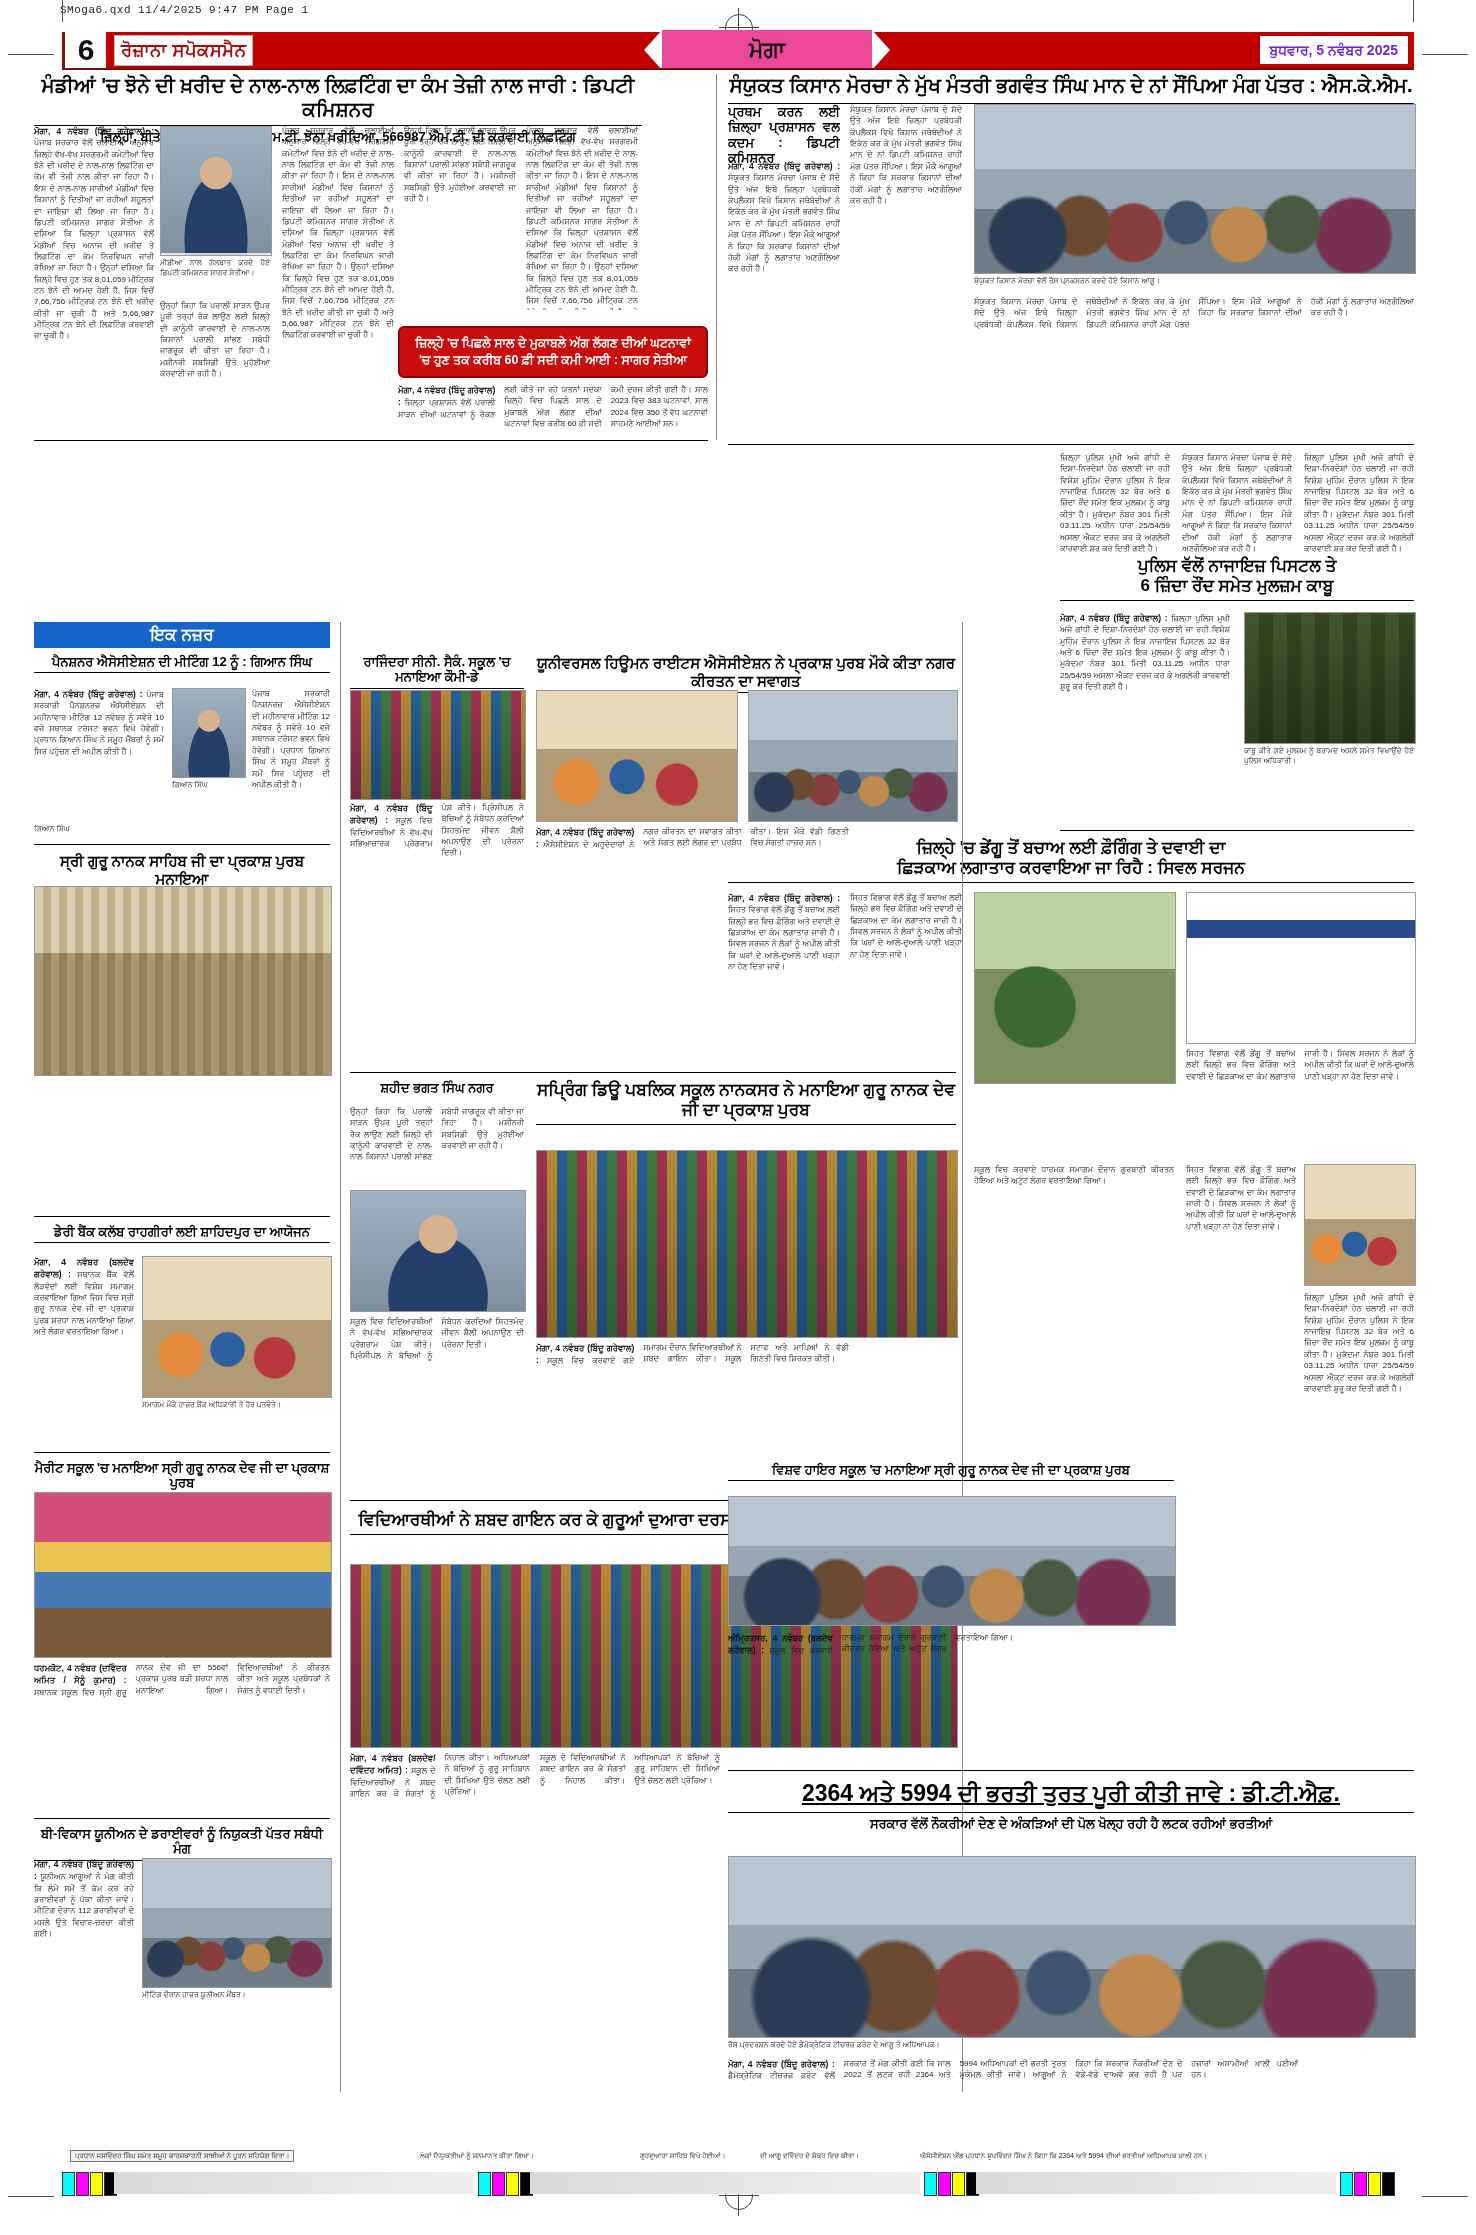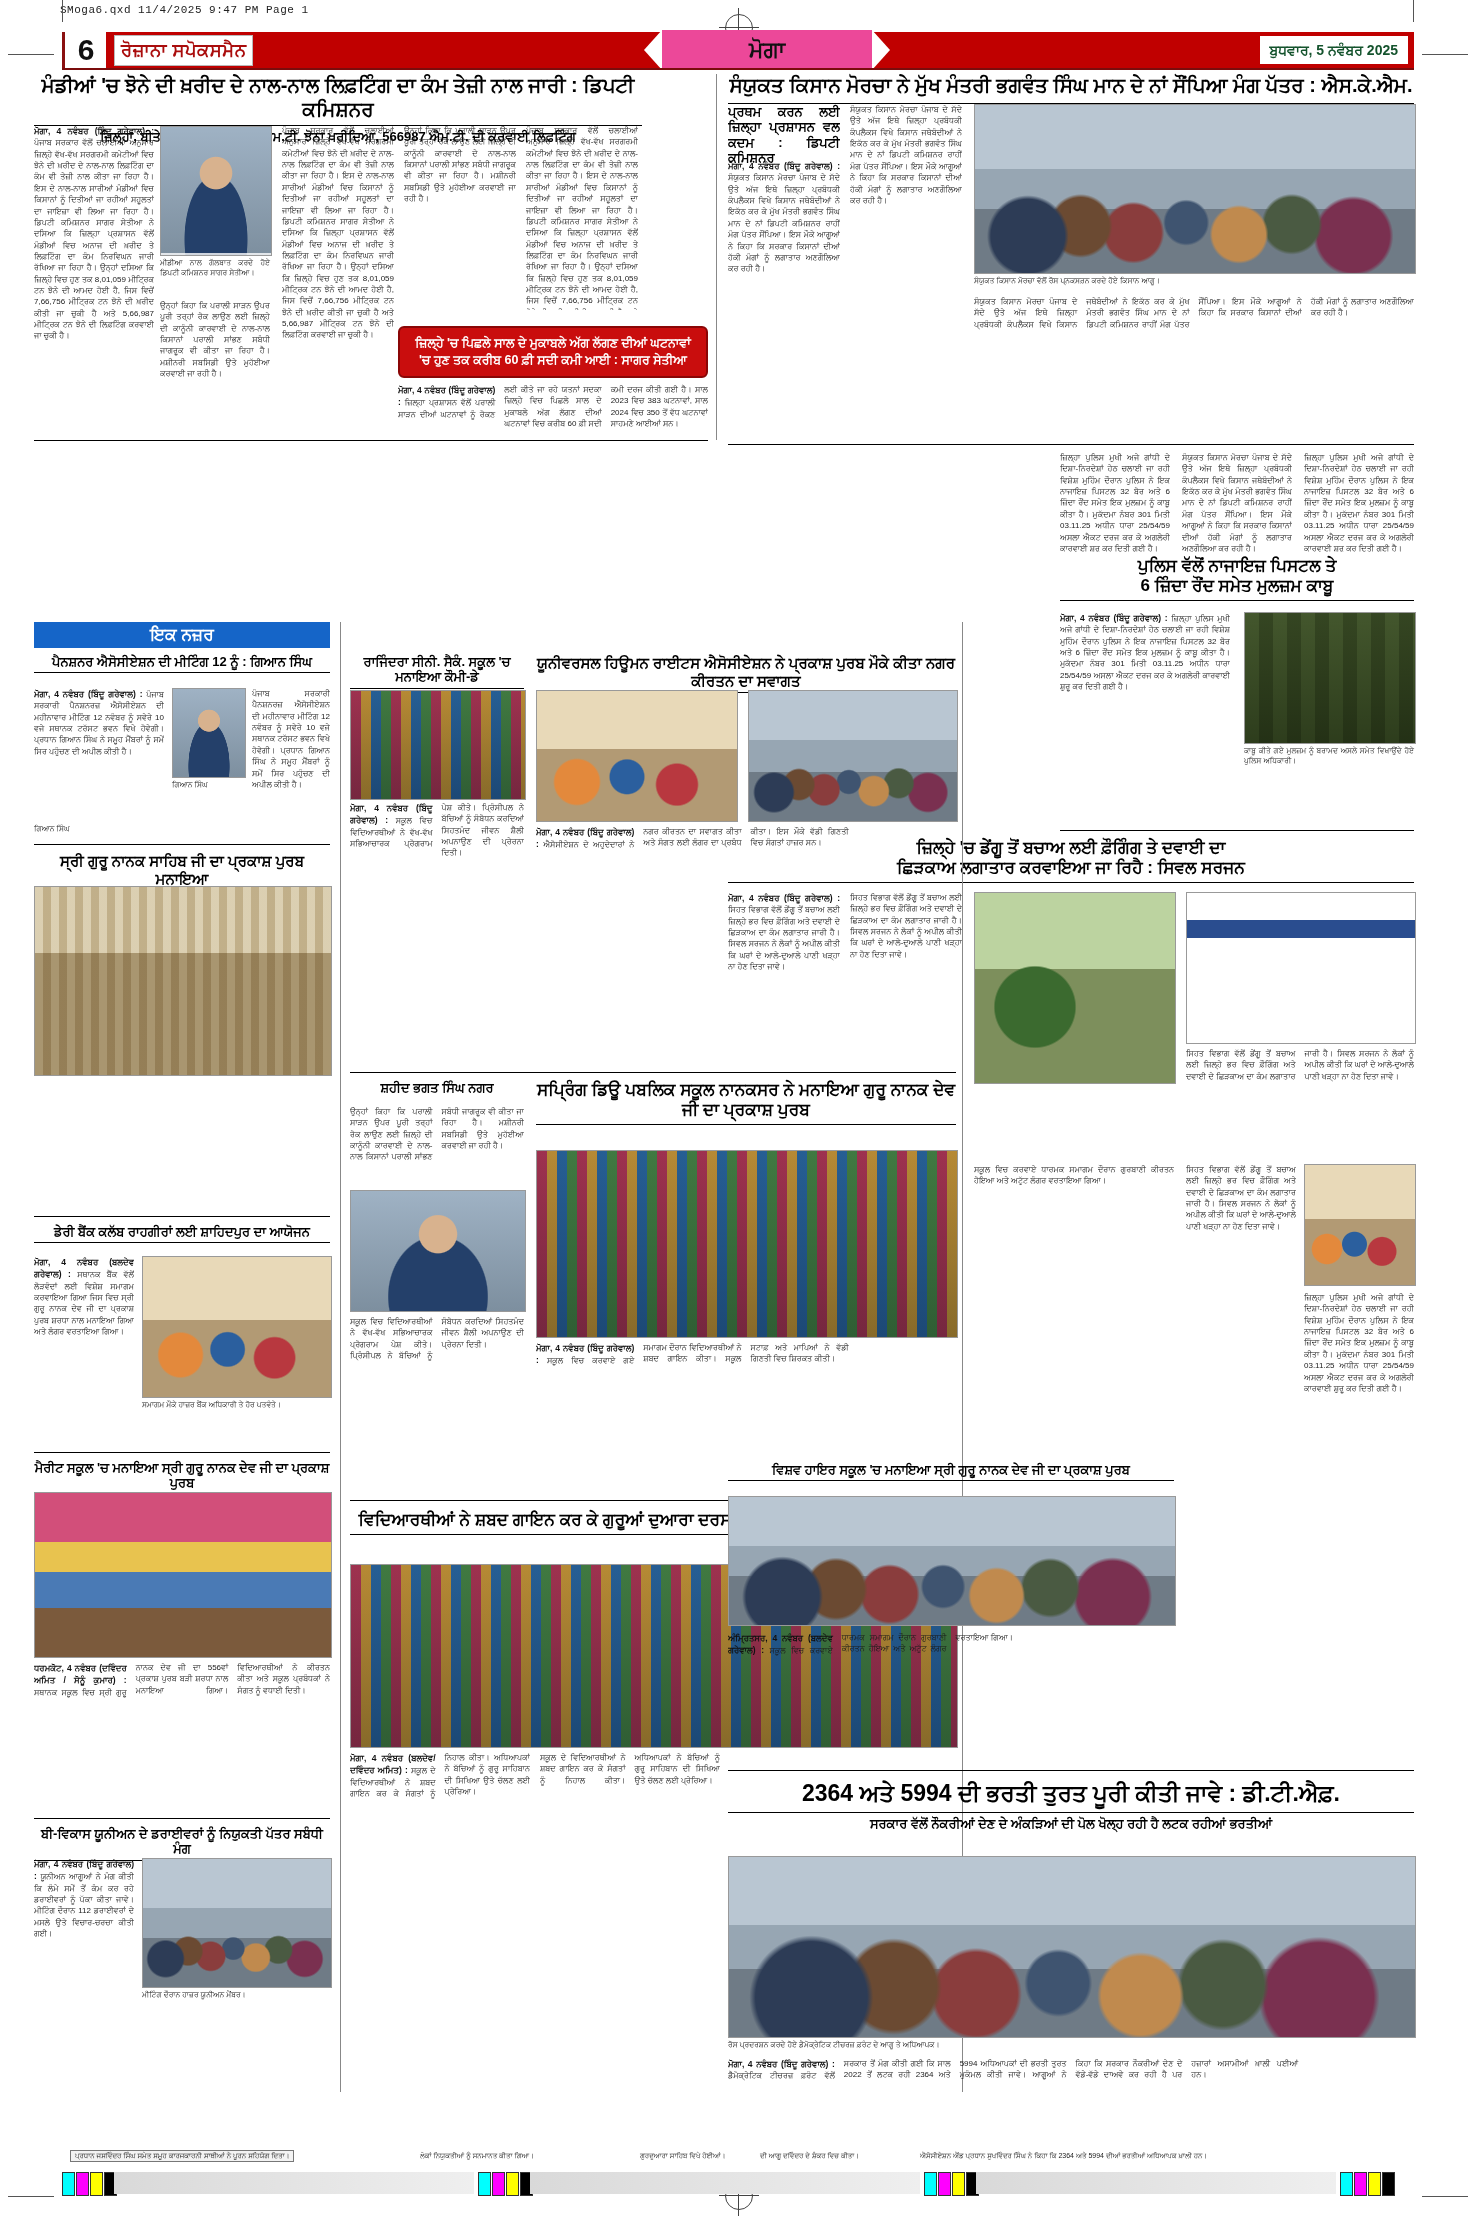--- a/index.html
+++ b/index.html
@@ -24,21 +24,21 @@
   .mh-logo span{font-size:18px;font-weight:bold;color:#aa0d0d;letter-spacing:.5px;white-space:nowrap;}
   .mh-city{position:absolute;left:600px;top:-2px;width:210px;height:40px;background:#ec4899;
        display:flex;align-items:center;justify-content:center;}
   .mh-city:before,.mh-city:after{content:"";position:absolute;top:0;width:0;height:0;
        border-top:20px solid transparent;border-bottom:20px solid transparent;}
   .mh-city:before{left:-18px;border-right:18px solid #fff;}
   .mh-city:after{right:-18px;border-left:18px solid #fff;}
   .mh-city span{font-size:22px;font-weight:bold;color:#111;}
   .mh-date{position:absolute;right:6px;top:4px;height:28px;background:#fff;padding:0 10px;
        display:flex;align-items:center;}
-  .mh-date span{font-size:14px;font-weight:bold;color:#14532d;white-space:nowrap;}
+  .mh-date span{font-size:14px;font-weight:bold;color:#6d28d9;white-space:nowrap;}
   .mh-underline{position:absolute;left:62px;top:68px;width:1352px;height:2px;background:#7a0c0c;}
 
   
   .hl{font-weight:bold;color:#000;line-height:1.18;text-align:center;}
   .hl-1{font-size:20px;}
   .hl-2{font-size:17px;}
   .hl-3{font-size:15px;}
   .hl-4{font-size:13px;text-align:center;}
   .dateline{font-size:8.5px;font-weight:bold;color:#111;}
   .body-col{font-size:8px;line-height:1.42;color:#1a1a1a;text-align:justify;
@@ -355,21 +355,21 @@
     <span>ਸਕੂਲ ਵਿਚ ਕਰਵਾਏ ਧਾਰਮਕ ਸਮਾਗਮ ਦੌਰਾਨ ਗੁਰਬਾਣੀ ਕੀਰਤਨ ਹੋਇਆ ਅਤੇ ਅਟੁੱਟ ਲੰਗਰ ਵਰਤਾਇਆ ਗਿਆ।</span>
   </div>
 
   <div class="body-col" style="position:absolute;left:1186px;top:1164px;width:110px;height:560px;">ਸਿਹਤ ਵਿਭਾਗ ਵੱਲੋਂ ਡੇਂਗੂ ਤੋਂ ਬਚਾਅ ਲਈ ਜ਼ਿਲ੍ਹੇ ਭਰ ਵਿਚ ਫ਼ੌਗਿੰਗ ਅਤੇ ਦਵਾਈ ਦੇ ਛਿੜਕਾਅ ਦਾ ਕੰਮ ਲਗਾਤਾਰ ਜਾਰੀ ਹੈ। ਸਿਵਲ ਸਰਜਨ ਨੇ ਲੋਕਾਂ ਨੂੰ ਅਪੀਲ ਕੀਤੀ ਕਿ ਘਰਾਂ ਦੇ ਆਲੇ-ਦੁਆਲੇ ਪਾਣੀ ਖੜ੍ਹਾ ਨਾ ਹੋਣ ਦਿਤਾ ਜਾਵੇ।</div>
   <div class="photo ph-event" style="left:1304px;top:1164px;width:110px;height:120px;"></div>
   <div class="body-col" style="position:absolute;left:1304px;top:1292px;width:110px;height:432px;">ਜ਼ਿਲ੍ਹਾ ਪੁਲਿਸ ਮੁਖੀ ਅਜੇ ਗਾਂਧੀ ਦੇ ਦਿਸ਼ਾ-ਨਿਰਦੇਸ਼ਾਂ ਹੇਠ ਚਲਾਈ ਜਾ ਰਹੀ ਵਿਸ਼ੇਸ਼ ਮੁਹਿੰਮ ਦੌਰਾਨ ਪੁਲਿਸ ਨੇ ਇਕ ਨਾਜਾਇਜ਼ ਪਿਸਟਲ 32 ਬੋਰ ਅਤੇ 6 ਜ਼ਿੰਦਾ ਰੌਂਦ ਸਮੇਤ ਇਕ ਮੁਲਜ਼ਮ ਨੂੰ ਕਾਬੂ ਕੀਤਾ ਹੈ। ਮੁਕੱਦਮਾ ਨੰਬਰ 301 ਮਿਤੀ 03.11.25 ਅਧੀਨ ਧਾਰਾ 25/54/59 ਅਸਲਾ ਐਕਟ ਦਰਜ ਕਰ ਕੇ ਅਗਲੇਰੀ ਕਾਰਵਾਈ ਸ਼ੁਰੂ ਕਰ ਦਿਤੀ ਗਈ ਹੈ।</div>
 
   <div class="rule-h" style="left:728px;top:1770px;width:686px;"></div>
 
   <div style="position:absolute;left:728px;top:1780px;width:686px;">
-    <div class="hl" style="font-size:23px;">2364 ਅਤੇ 5994 ਦੀ ਭਰਤੀ ਤੁਰਤ ਪੂਰੀ ਕੀਤੀ ਜਾਵੇ : ਡੀ.ਟੀ.ਐਫ਼.</div>
+    <div class="hl" style="font-size:23px;text-decoration:underline;">2364 ਅਤੇ 5994 ਦੀ ਭਰਤੀ ਤੁਰਤ ਪੂਰੀ ਕੀਤੀ ਜਾਵੇ : ਡੀ.ਟੀ.ਐਫ਼.</div>
     <div class="rule-h" style="position:relative;margin:5px 0 3px;width:100%;"></div>
     <div class="hl hl-4">ਸਰਕਾਰ ਵੱਲੋਂ ਨੌਕਰੀਆਂ ਦੇਣ ਦੇ ਅੰਕੜਿਆਂ ਦੀ ਪੋਲ ਖੋਲ੍ਹ ਰਹੀ ਹੈ ਲਟਕ ਰਹੀਆਂ ਭਰਤੀਆਂ</div>
   </div>
   <div class="photo ph-people" style="left:728px;top:1856px;width:686px;height:180px;"></div>
   <div class="cap" style="position:absolute;left:728px;top:2040px;width:686px;">ਰੋਸ ਪ੍ਰਦਰਸ਼ਨ ਕਰਦੇ ਹੋਏ ਡੈਮੋਕ੍ਰੇਟਿਕ ਟੀਚਰਜ਼ ਫ਼ਰੰਟ ਦੇ ਆਗੂ ਤੇ ਅਧਿਆਪਕ।</div>
   <div class="body-col" style="position:absolute;left:728px;top:2058px;width:686px;height:58px;column-count:6;">
     <span class="dateline">ਮੋਗਾ, 4 ਨਵੰਬਰ (ਬਿੰਦੂ ਗਰੇਵਾਲ) :</span>
     <span>ਡੈਮੋਕ੍ਰੇਟਿਕ ਟੀਚਰਜ਼ ਫ਼ਰੰਟ ਵੱਲੋਂ ਸਰਕਾਰ ਤੋਂ ਮੰਗ ਕੀਤੀ ਗਈ ਕਿ ਸਾਲ 2022 ਤੋਂ ਲਟਕ ਰਹੀ 2364 ਅਤੇ 5994 ਅਧਿਆਪਕਾਂ ਦੀ ਭਰਤੀ ਤੁਰਤ ਮੁਕੰਮਲ ਕੀਤੀ ਜਾਵੇ। ਆਗੂਆਂ ਨੇ ਕਿਹਾ ਕਿ ਸਰਕਾਰ ਨੌਕਰੀਆਂ ਦੇਣ ਦੇ ਵੱਡੇ-ਵੱਡੇ ਦਾਅਵੇ ਕਰ ਰਹੀ ਹੈ ਪਰ ਹਜ਼ਾਰਾਂ ਅਸਾਮੀਆਂ ਖ਼ਾਲੀ ਪਈਆਂ ਹਨ।</span>
   </div>
 

